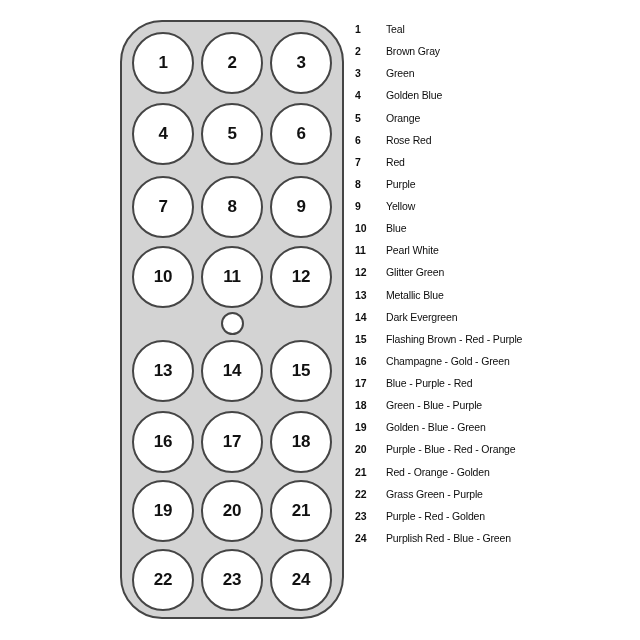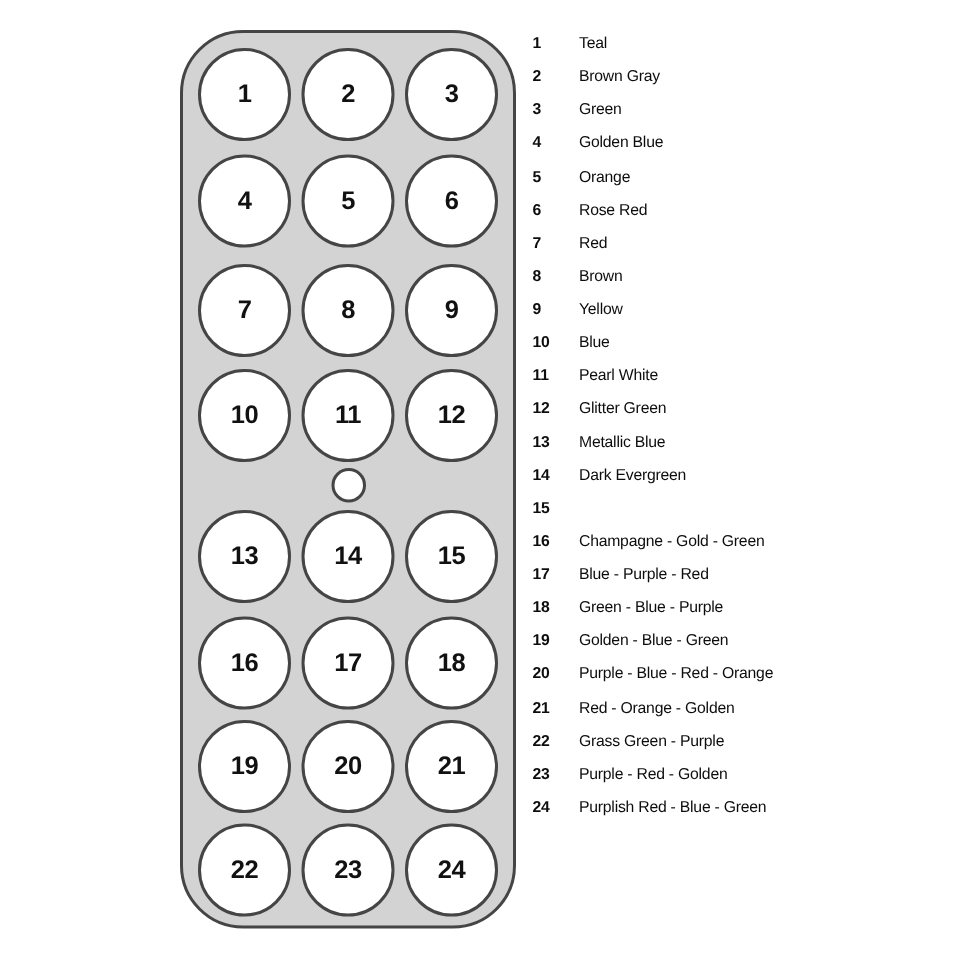--- a/index.html
+++ b/index.html
@@ -182,21 +182,21 @@
       <div class="legend-row" style="top: 132.65px;">
         <span class="legend-num">6</span>
         <span class="legend-label">Rose Red</span>
       </div>
       <div class="legend-row" style="top: 154.78px;">
         <span class="legend-num">7</span>
         <span class="legend-label">Red</span>
       </div>
       <div class="legend-row" style="top: 176.91px;">
         <span class="legend-num">8</span>
-        <span class="legend-label">Brown</span>
+        <span class="legend-label">Purple</span>
       </div>
       <div class="legend-row" style="top: 199.04px;">
         <span class="legend-num">9</span>
         <span class="legend-label">Yellow</span>
       </div>
       <div class="legend-row" style="top: 221.17px;">
         <span class="legend-num">10</span>
         <span class="legend-label">Blue</span>
       </div>
       <div class="legend-row" style="top: 243.3px;">
@@ -210,20 +210,21 @@
       <div class="legend-row" style="top: 287.56px;">
         <span class="legend-num">13</span>
         <span class="legend-label">Metallic Blue</span>
       </div>
       <div class="legend-row" style="top: 309.69px;">
         <span class="legend-num">14</span>
         <span class="legend-label">Dark Evergreen</span>
       </div>
       <div class="legend-row" style="top: 331.82px;">
         <span class="legend-num">15</span>
+        <span class="legend-label">Flashing Brown - Red - Purple</span>
       </div>
       <div class="legend-row" style="top: 353.95px;">
         <span class="legend-num">16</span>
         <span class="legend-label">Champagne - Gold - Green</span>
       </div>
       <div class="legend-row" style="top: 376.08px;">
         <span class="legend-num">17</span>
         <span class="legend-label">Blue - Purple - Red</span>
       </div>
       <div class="legend-row" style="top: 398.21px;">

